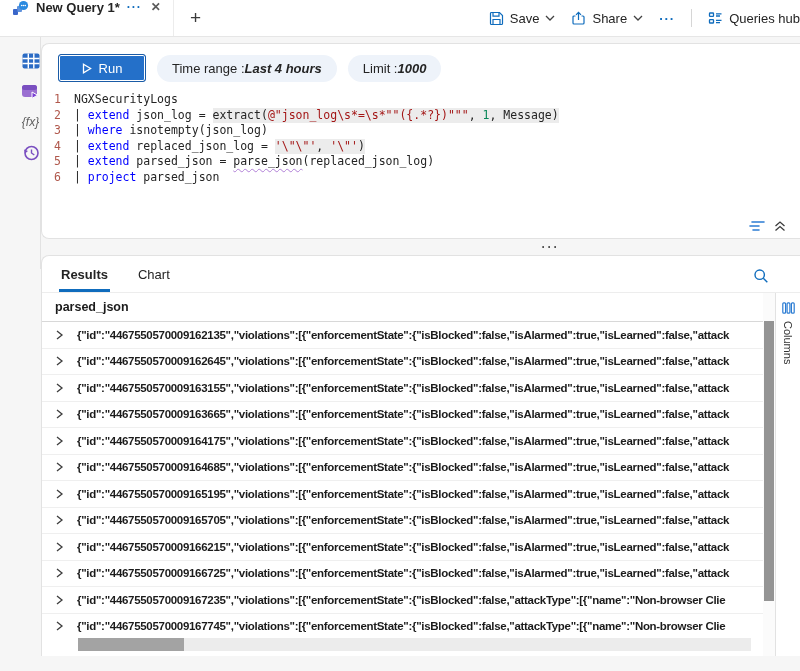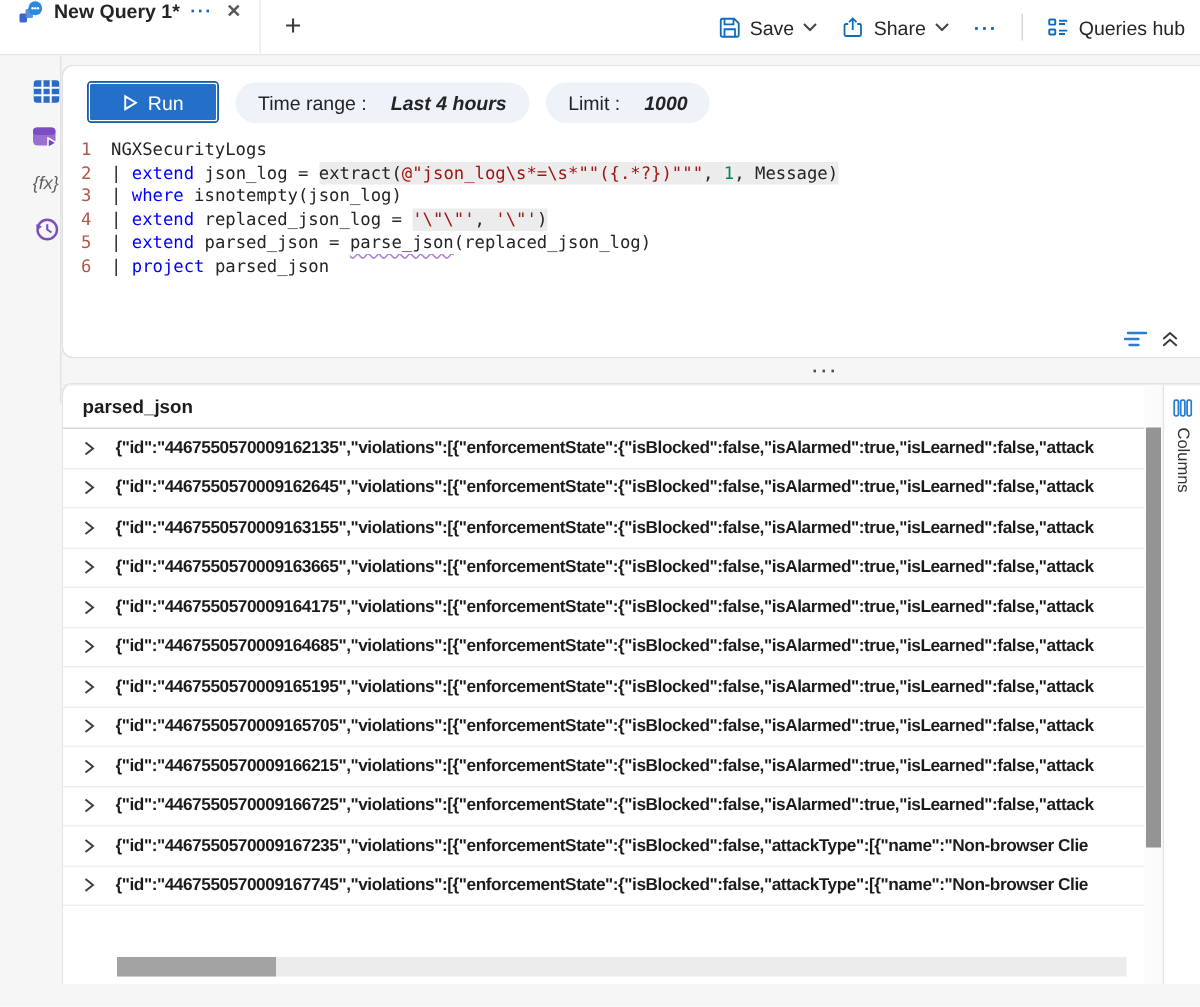--- a/index.html
+++ b/index.html
@@ -8,35 +8,35 @@
   *{box-sizing:border-box; margin:0; padding:0;}
   html,body{width:800px;height:671px;overflow:hidden;}
   body{font-family:"Liberation Sans",sans-serif; background:#f6f6f6; color:#242424; position:relative;}
 
   
   .topbar{height:37px;background:#fff;display:flex;align-items:stretch;border-bottom:1px solid #e6e6e6;}
   .tab{display:flex;align-items:flex-start;gap:7px;padding:0 12px;border-right:1px solid #ececec;font-size:13px;font-weight:700;background:#fff;}
   .tab-more{color:var(--accent);font-weight:700;font-size:12px;letter-spacing:1px;cursor:pointer;}
   .tab-close{color:#5a5a5a;font-size:12px;margin-left:2px;cursor:pointer;}
   .tab-add{display:flex;align-items:center;padding:0 16px;font-size:19px;font-weight:400;color:#3b3b3b;cursor:pointer;}
-  .topbar-actions{margin-left:auto;display:flex;align-items:center;gap:16px;padding-right:10px;font-size:13px;}
+  .topbar-actions{margin-left:auto;display:flex;align-items:center;gap:16px;font-size:13px;}
   .tb-btn{display:flex;align-items:center;gap:6px;cursor:pointer;}
   .tb-divider{width:1px;height:18px;background:#d6d6d6;}
   .dots{color:var(--accent);font-weight:700;letter-spacing:1px;}
 
   
   .rail{position:absolute;left:0;top:37px;width:41px;height:232px;border-right:1px solid #e2e2e2;display:flex;flex-direction:column;align-items:center;gap:15px;padding-top:16px;background:#f6f6f6;padding-left:21px;}
   .rail .fx{font-size:12px;color:#5f5f5f;font-style:italic;}
 
   
   .content{margin-left:41px;padding-top:6px;}
   .editor-card{background:#fff;border:1px solid #e2e2e2;border-right:none;border-radius:8px 0 0 8px;height:196px;position:relative;}
   .ed-toolbar{display:flex;align-items:center;gap:11px;padding:10px 14px 4px 16px;}
   .run-btn{background:var(--run);color:#fff;border:1px solid #1a5ba6;box-shadow:inset 0 0 0 1px #fff;border-radius:3px;height:28px;min-width:88px;display:flex;align-items:center;justify-content:center;gap:7px;font-size:13px;cursor:pointer;}
-  .pill{background:#eef3fa;border-radius:15px;padding:6px 15px;font-size:13px;display:flex;gap:16px;align-items:flex-end;cursor:pointer;}
+  .pill{background:#eef3fa;border-radius:15px;padding:6px 15px;font-size:13px;display:flex;gap:0;align-items:flex-end;cursor:pointer;}
   .pill b{font-weight:700;font-style:italic;}
   .kql-select{margin-left:auto;margin-right:15px;border:1px solid #8a8886;border-radius:4px;height:30px;min-width:118px;display:flex;align-items:center;justify-content:space-between;padding:0 9px 0 11px;font-size:13px;background:#fff;cursor:pointer;}
 
   .code{margin-top:6px;font-family:"DejaVu Sans Mono","Liberation Mono",monospace;font-size:11.5px;line-height:15.6px;cursor:text;}
   .line{display:flex;white-space:pre;}
   .ln{width:32px;text-align:right;padding-right:13px;color:var(--lnum);flex:none;}
   .kw{color:var(--kw);text-align:right;}
   .str{color:var(--str);}
   .num{color:var(--num);}
   .hl{background:#ececec;}
@@ -204,20 +204,30 @@
         </svg>
       </span>
     </div>
   </div>
 
   <div class="splitter">
     <span class="handle">···</span>
   </div>
 
   <div class="results">
+    <div class="res-tabs">
+      <div class="res-tab active">Results</div>
+      <div class="res-tab">Chart</div>
+      <span class="search-btn">
+        <svg width="16" height="16" viewBox="0 0 16 16" fill="none" stroke="#0f6cbd" stroke-width="1.4">
+          <circle cx="6.7" cy="6.7" r="4.7"></circle>
+            <path d="M10.3 10.3L14.3 14.3"></path>
+        </svg>
+      </span>
+    </div>
 
     <div class="res-body">
       <div class="table-area">
         <div class="thead">parsed_json</div>
         <div class="trows" id="rows">
             <div class="trow">
               <span class="chev">
                 <svg width="9" height="10" viewBox="0 0 9 10" fill="none" stroke="#3d3d3d" stroke-width="1.3">
                   <path d="M2 1l5 4-5 4"></path>
                 </svg>

